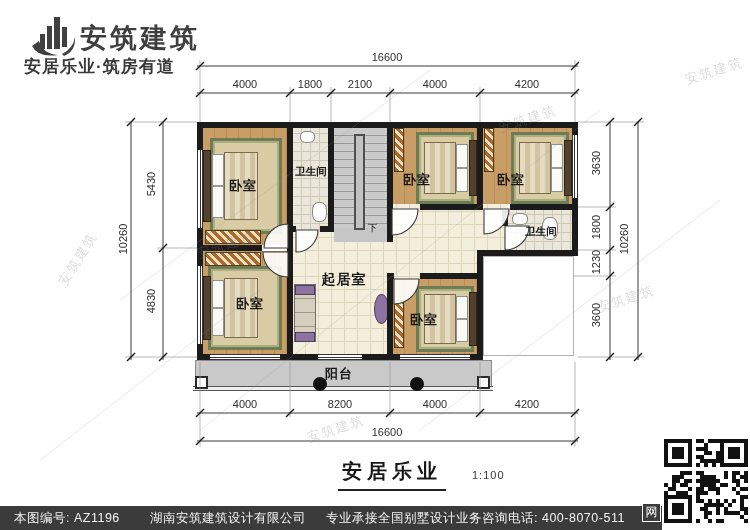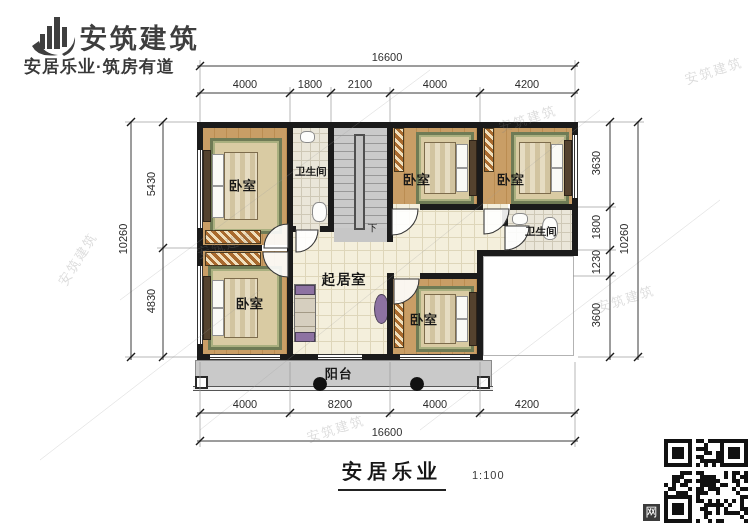--- a/index.html
+++ b/index.html
@@ -251,20 +251,26 @@
   <div class="wm" style="left:498px;top:110px;transform:rotate(-18deg);">安筑建筑</div>
   <div class="wm" style="left:596px;top:290px;transform:rotate(-18deg);">安筑建筑</div>
   <div class="wm" style="left:306px;top:420px;transform:rotate(-18deg);">安筑建筑</div>
   <div class="wm" style="left:684px;top:62px;transform:rotate(-18deg);">安筑建筑</div>
 
   <div id="title-wrap">
     <span id="title-text">安居乐业</span>
   </div>
   <div id="title-scale">1:100</div>
 
+  <div id="footer">
+    <div class="ftxt" style="left:14px;">本图编号: AZ1196</div>
+    <div class="ftxt" style="left:150px;">湖南安筑建筑设计有限公司</div>
+    <div class="ftxt" style="left:326px;">专业承接全国别墅设计业务</div>
+    <div class="ftxt" style="left:482px;">咨询电话: 400-8070-511</div>
+  </div>
   <div id="web-badge">网</div>
   <div id="qr">
       <div class="qcell" style="left: 2px; top: 3px;"></div>
       <div class="qcell" style="left: 6px; top: 3px;"></div>
       <div class="qcell" style="left: 10px; top: 3px;"></div>
       <div class="qcell" style="left: 14px; top: 3px;"></div>
       <div class="qcell" style="left: 18px; top: 3px;"></div>
       <div class="qcell" style="left: 22px; top: 3px;"></div>
       <div class="qcell" style="left: 26px; top: 3px;"></div>
       <div class="qcell" style="left: 34px; top: 3px;"></div>

